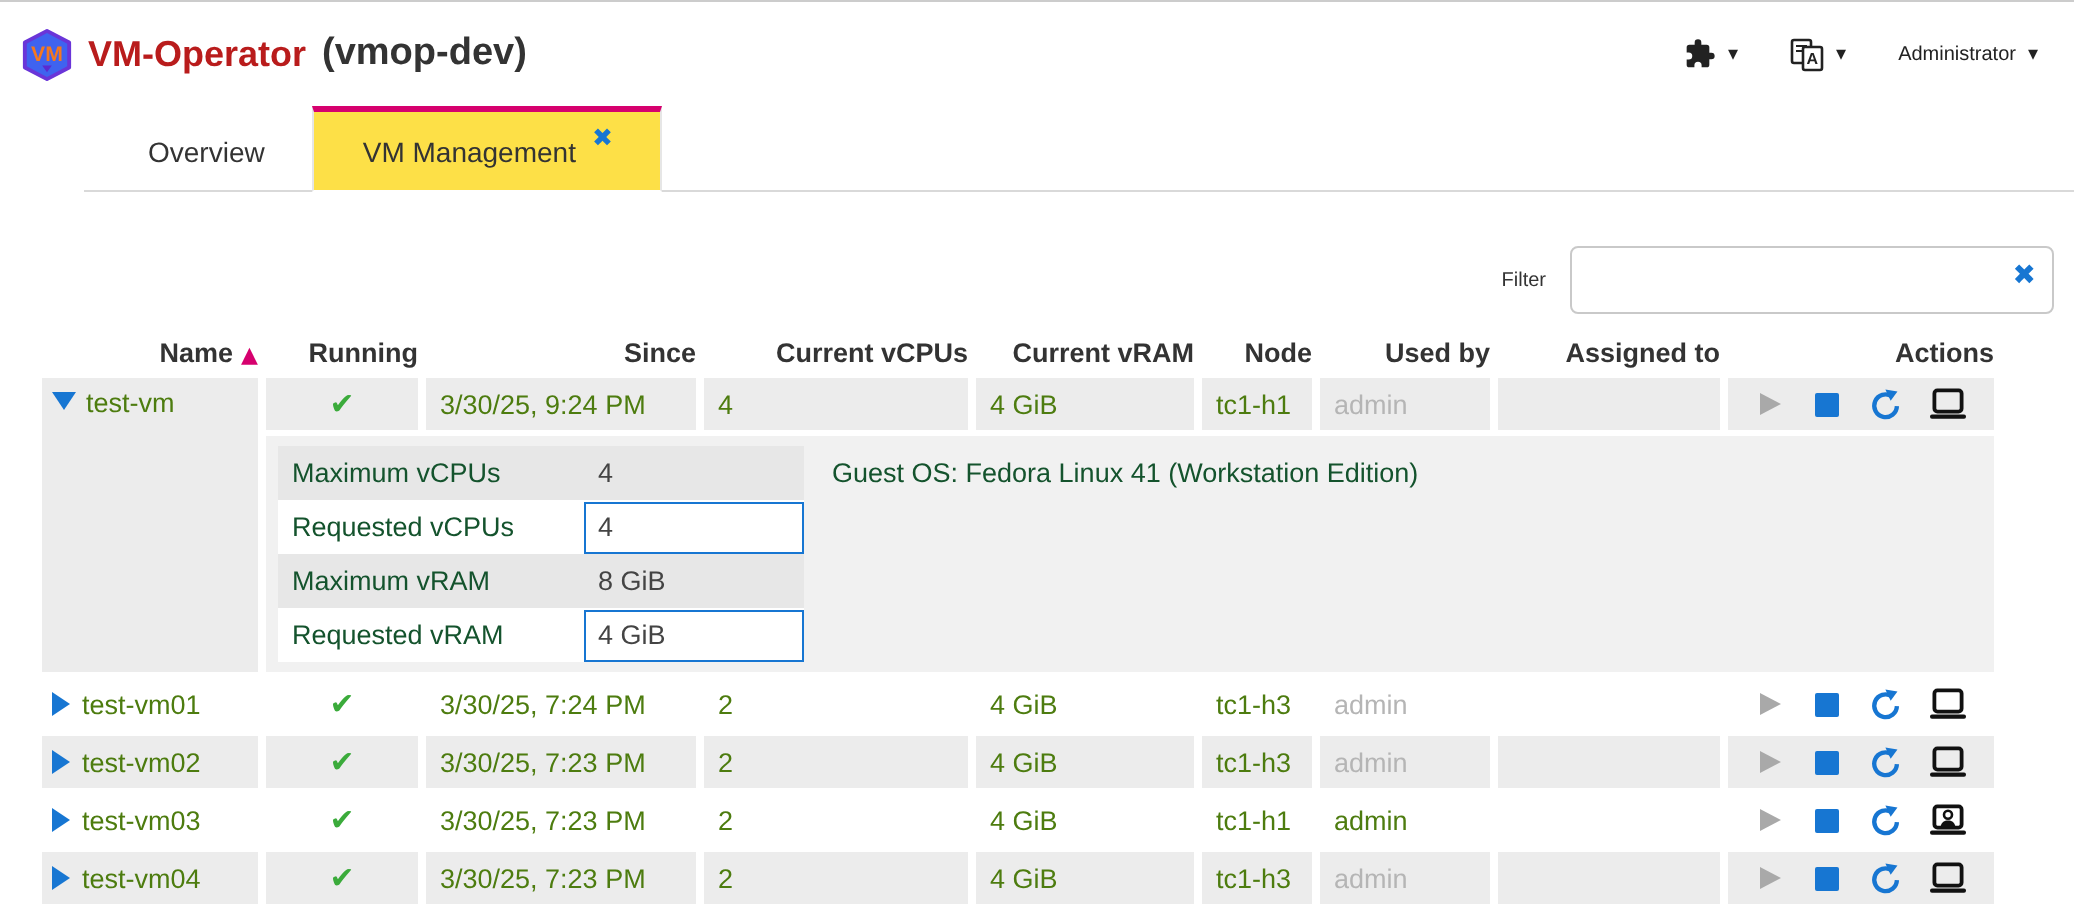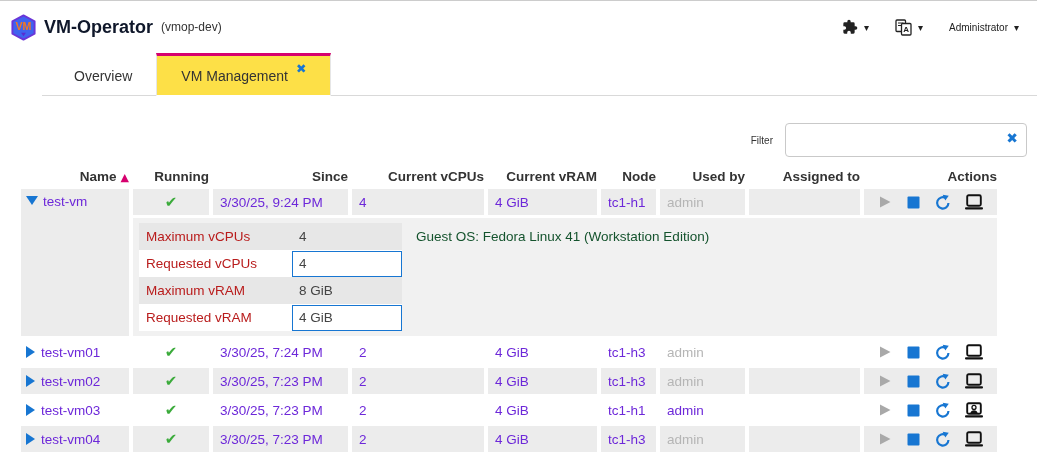--- a/index.html
+++ b/index.html
@@ -8,22 +8,22 @@
     width:1037px; height:456px;
     font-family:"Liberation Sans","DejaVu Sans",sans-serif;
     color:#444; font-size:13.5px; overflow:hidden;
     border-top:1px solid #ccc;
   }
   .glyph { font-family:"DejaVu Sans",sans-serif; }
 
   
   .titlebar { height:52px; display:flex; align-items:center; padding:0 18px 0 10px; }
   .logo { width:27px; height:27px; margin-right:7px; flex:0 0 auto; }
-  .app-title { font-size:18px; font-weight:bold; color:#0f172a; }
-  .app-subtitle { font-size:12px; color:#333; margin-left:8px; }
+  .app-title { font-size:18px; font-weight:bold; color:#b91c1c; }
+  .app-subtitle { font-size:19px; color:#333; margin-left:8px;font-weight:bold; }
   .titlebar-spacer { flex:1; }
   .tb-group { display:flex; align-items:center; margin-left:26px; cursor:pointer; }
   .caret { font-size:10px; color:#222; margin-left:6px; }
   .username { font-size:10px; color:#222; }
 
   
   .tabbar { display:flex; border-bottom:1px solid #d9d9d9; height:43px; align-items:stretch; padding-left:8px;margin-left:42px; }
   .tab {
     display:flex; align-items:center; padding:0 24px; font-size:14px; color:#333;
     border-top:3px solid transparent; cursor:pointer; position:relative;
@@ -46,21 +46,21 @@
   .filter-clear {
     position:absolute; right:9px; top:8px; color:#1776d2; font-weight:bold;
     font-size:14px; cursor:pointer; line-height:1;
   }
 
   
   table.vm-table { border-collapse:separate; border-spacing:4px 3px; margin-left:17px; table-layout:fixed; }
   .vm-table th { font-size:13.5px; font-weight:bold; color:#333; text-align:right; height:20px; white-space:nowrap; }
   .vm-table td { height:26px; vertical-align:middle; white-space:nowrap; overflow:hidden; }
   tr.vm-row.stripe > td { background:#ececec; }
-  td.cell { padding-left:7px; color:#6d28d9; }
+  td.cell { padding-left:7px; color:#4d7c0f; }
   td.name-cell { padding-left:5px; }
   td.rowspan-name { vertical-align:top; padding-top:5px; }
   td.center { text-align:center; padding-left:0; }
   td.muted { color:#b5b5b5; }
   .sort-arrow { color:#d6006e; font-size:11px; margin-left:4px; }
 
   .tri-right { display:inline-block; width:0; height:0; border-left:9px solid #1776d2;
                border-top:6px solid transparent; border-bottom:6px solid transparent;
                margin-right:6px; vertical-align:-1px; cursor:pointer; }
   .tri-down  { display:inline-block; width:0; height:0; border-top:9px solid #1776d2;
@@ -70,21 +70,21 @@
 
   td.actions-cell { padding:0; }
   .actions-wrap { display:flex; align-items:center; justify-content:center; gap:13px; }
   .act { display:inline-flex; align-items:center; cursor:pointer; }
 
   
   td.detail-cell { background:#f1f1f1; padding:5px 6px; vertical-align:top; }
   .detail-body { display:flex; align-items:flex-start; }
   table.fg { border-collapse:collapse; flex:0 0 auto; }
   .fg td { height:27px; }
-  .fg-label { width:153px; padding-left:7px; color:#b91c1c; }
+  .fg-label { width:153px; padding-left:7px; color:#14532d; }
   .fg-value { width:110px; padding-left:7px; color:#444; }
   tr.fg-gray td { background:#e7e7e7; }
   tr.fg-white td { background:#ffffff; padding:0; }
   tr.fg-white td.fg-label { padding-left:7px; }
   .blue-input {
     width:110px; height:26px; border:1.5px solid #1776d2; background:#fff;
     font-family:inherit; font-size:13.5px; color:#444; padding-left:6px; outline:none; display:block;
   }
   .guest-os { margin:6px 0 0 14px; color:#14532d; }
 </style>

